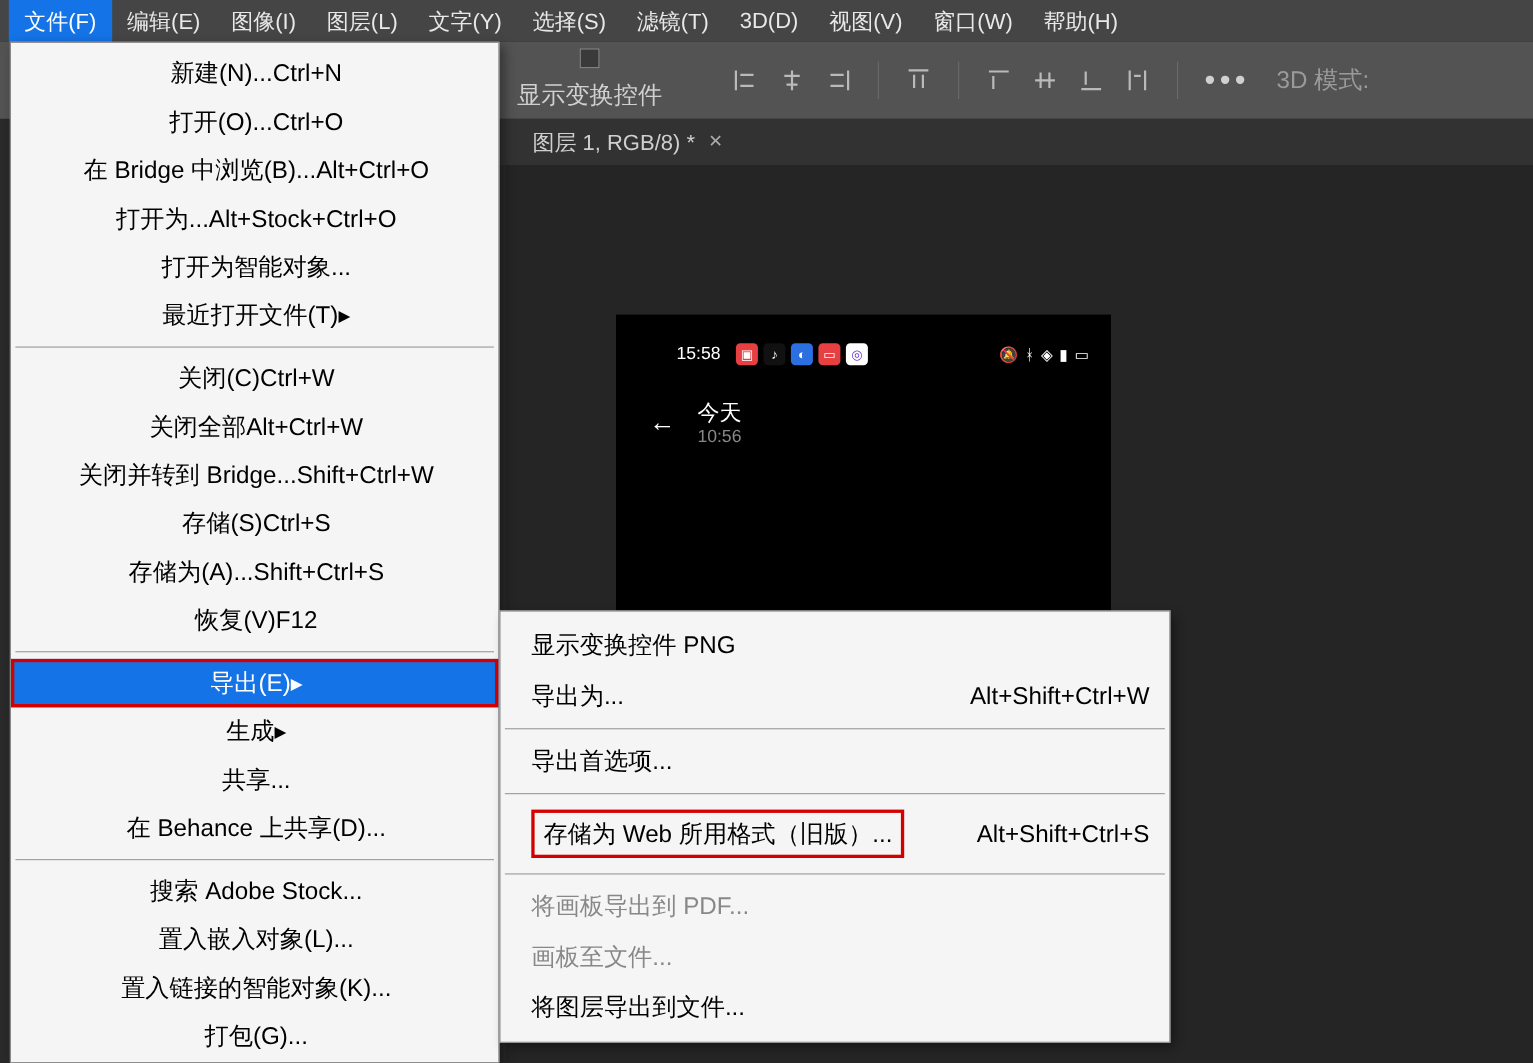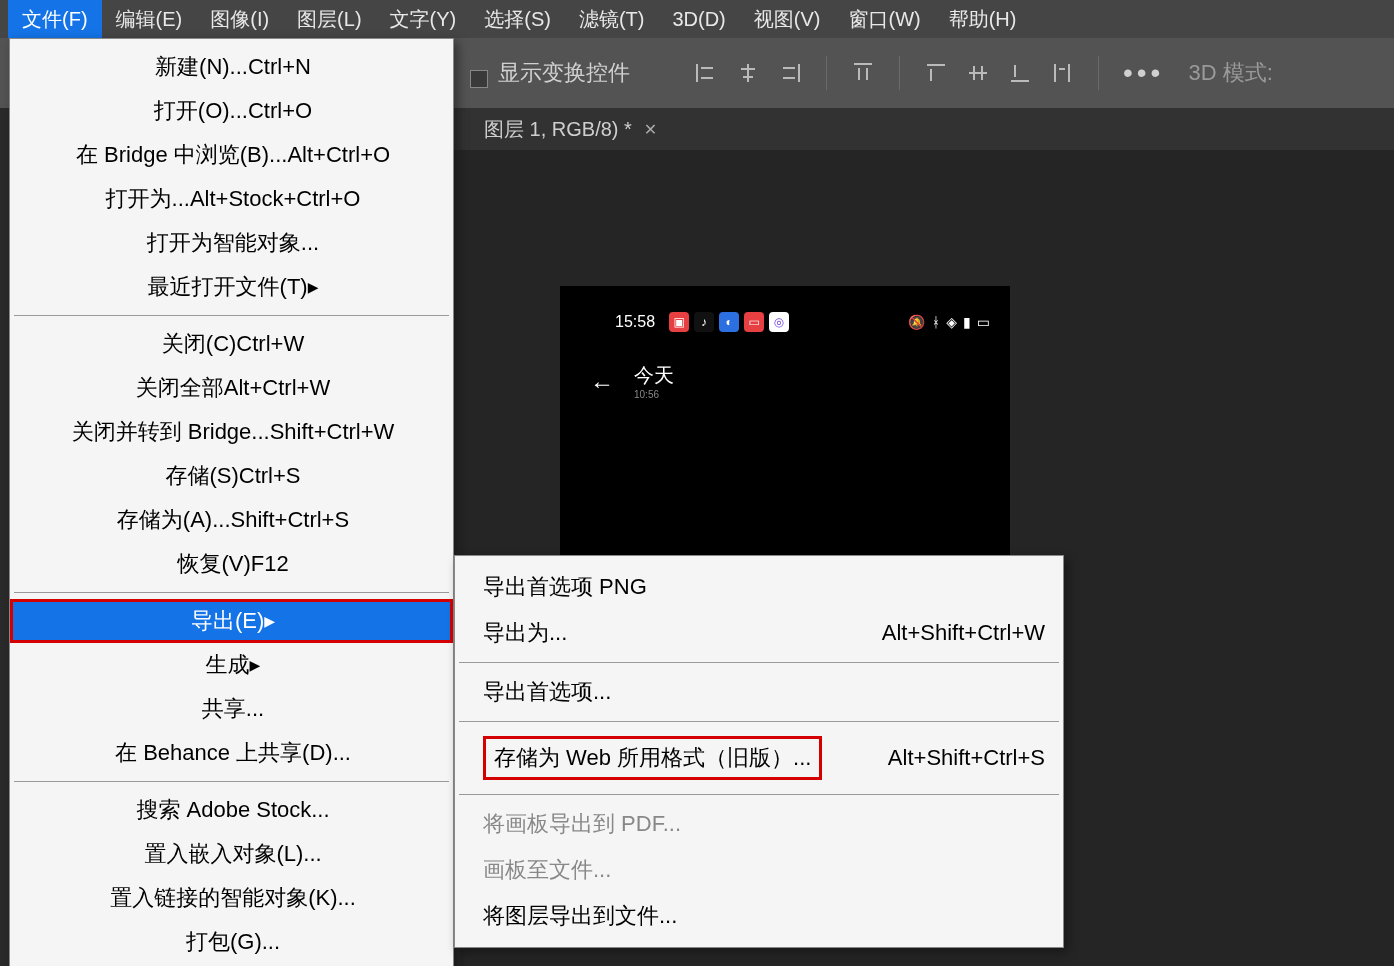--- a/index.html
+++ b/index.html
@@ -36,22 +36,23 @@
     background: #535353;
     display: flex;
     align-items: center;
     padding-left: 470px;
     gap: 24px;
     color: #d0d0d0;
     font-size: 22px;
   }
   .options-bar .checkbox-label {
     display: flex;
-    align-items: flex-end;
+    align-items: center;
     gap: 10px;
+    flex-direction: column;
   }
   .options-bar .checkbox {
     width: 18px; height: 18px;
     border: 1px solid #888;
     background: #3a3a3a;
   }
   .options-bar .icon-group {
     display: flex;
     gap: 18px;
     margin-left: 40px;
@@ -93,21 +94,21 @@
   .status-left { display:flex; align-items:center; gap:14px;}
   .status-icons { display:flex; gap:5px; }
   .sicon { width: 20px; height: 20px; border-radius: 4px; display:flex; align-items:center; justify-content:center; font-size:12px;}
   .status-right { display:flex; gap:6px; align-items:center; font-size:14px;}
   .phone-header {
     position: absolute; top: 76px; left: 30px;
     display: flex; align-items: center; gap: 20px;
   }
   .phone-header .back { color: #fff; font-size: 24px; }
   .phone-header .title-block .title { color: #fff; font-size: 20px; }
-  .phone-header .title-block .time { color: #888; font-size: 10px; }
+  .phone-header .title-block .time { color: #888; font-size: 16px; }
 
   
   .dropdown {
     position: absolute;
     left: 9px; top: 38px;
     width: 445px;
     background: #f5f5f5;
     border: 1px solid #888;
     box-shadow: 4px 4px 10px rgba(0,0,0,0.4);
     font-size: 22px;
@@ -329,21 +330,21 @@
     <div class="item">
       <span>置入链接的智能对象(K)...</span>
     </div>
     <div class="item">
       <span>打包(G)...</span>
     </div>
   </div>
 
 <div class="submenu" id="export-menu">
     <div class="item">
-      <span class="label">导出首选项 PNG</span>
+      <span class="label">显示变换控件 PNG</span>
     </div>
     <div class="item">
       <span class="label">导出为...</span>
       <span class="shortcut">Alt+Shift+Ctrl+W</span>
     </div>
     <div class="sep"></div>
     <div class="item">
       <span class="label">导出首选项...</span>
     </div>
     <div class="sep"></div>

